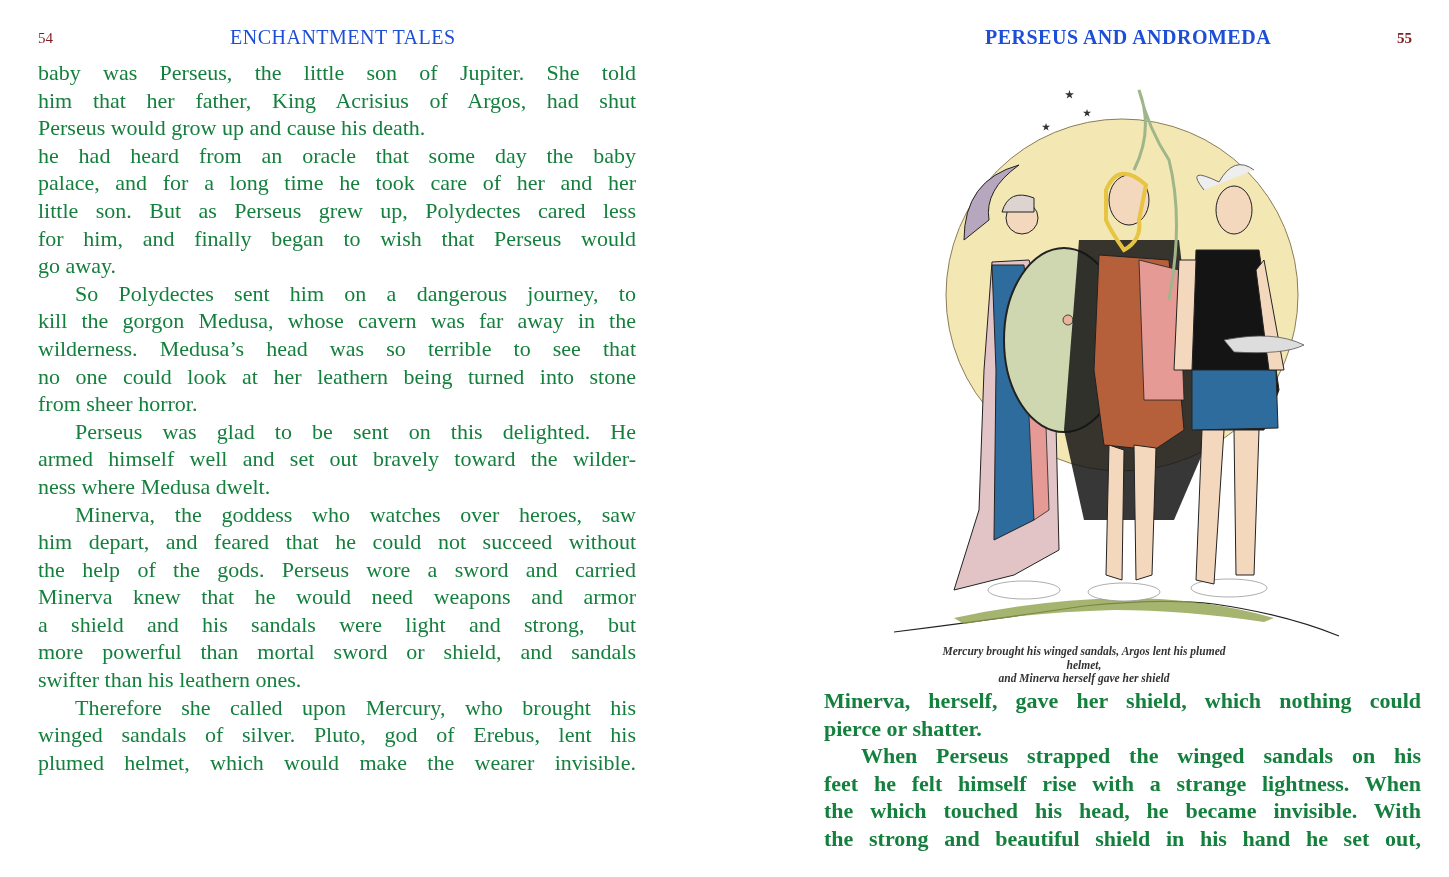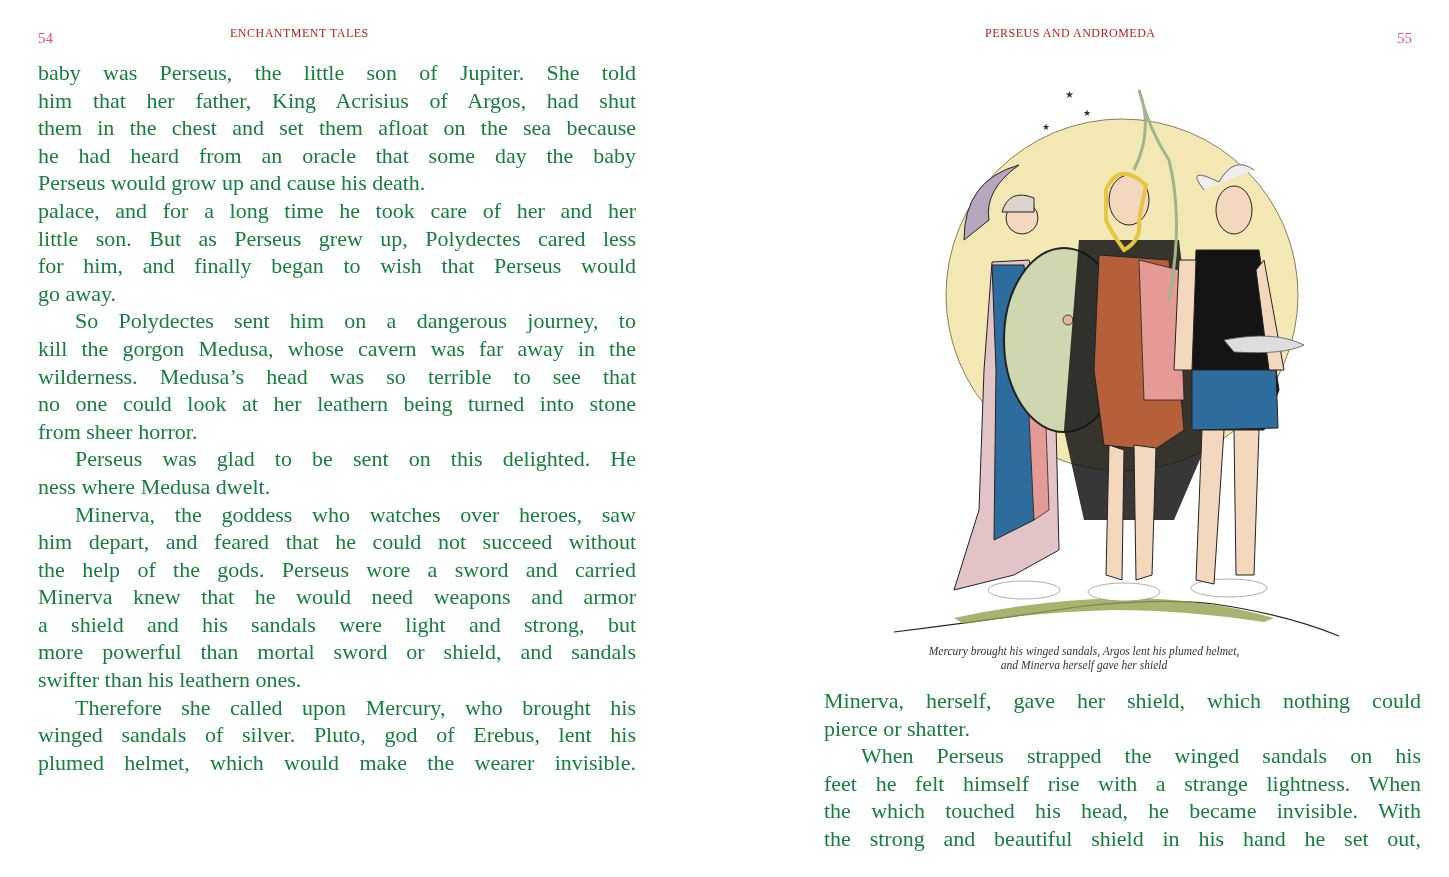--- a/index.html
+++ b/index.html
@@ -1,52 +1,52 @@
 <!DOCTYPE html>
 <html><head>
 <meta charset="utf-8">
 <style>
   html, body { margin:0; padding:0; }
   body { width:1449px; height:877px; background:#ffffff; position:relative; overflow:hidden;
          font-family:"Liberation Serif", "DejaVu Serif", serif; color:#1a1a1a; }
   .page { position:absolute; top:0; height:877px; }
   .left { left:0; width:724px; }
-  .right { left:724px; width:725px; }
-  .running-head { position:absolute; top:26px; font-size:12px; letter-spacing:0.5px; color:#b91c1c; }
-  .pagenum { position:absolute; top:30px; font-size:15px; color:#ec4899; }
+  .right { left:724px; width:725px;font-weight:bold; }
+  .running-head { position:absolute; top:26px; font-size:20px; letter-spacing:0.5px; color:#1d4ed8; }
+  .pagenum { position:absolute; top:30px; font-size:15px; color:#7f1d1d; }
   .body-text { position:absolute; font-size:22px; line-height:27.6px; color:#15803d; }
   .line { display:block; white-space:nowrap; text-align:justify; text-align-last:justify; height:27.6px; }
   .line.last { text-align-last:left; }
   .line.indent { padding-left:37px; }
   .caption { position:absolute; top:645px; left:200px; width:320px; text-align:center;
              font-style:italic; font-size:11.5px; line-height:13.5px; color:#333; }
   .illus { position:absolute; left:160px; top:70px; width:470px; height:575px; }
 </style>
 </head>
 <body>
 
 <div class="page left">
   <div class="pagenum" style="left:38px;">54</div>
   <div class="running-head" style="left:230px;">ENCHANTMENT TALES</div>
   <div class="body-text" id="left-body" style="left:38px; top:59px; width:598px;">
       <span class="line">baby was Perseus, the little son of Jupiter.  She told</span>
       <span class="line">him that her father, King Acrisius of Argos, had shut</span>
-      <span class="line">them in the chest and set them afloat on the sea because</span>
+      <span class="line last">Perseus would grow up and cause his death.</span>
       <span class="line">he had heard from an oracle that some day the baby</span>
-      <span class="line last">Perseus would grow up and cause his death.</span>
       <span class="line">palace, and for a long time he took care of her and her</span>
       <span class="line">little son.  But as Perseus grew up, Polydectes cared less</span>
       <span class="line">for him, and finally began to wish that Perseus would</span>
       <span class="line last">go away.</span>
       <span class="line indent">So Polydectes sent him on a dangerous journey, to</span>
       <span class="line">kill the gorgon Medusa, whose cavern was far away in the</span>
       <span class="line">wilderness.  Medusa’s head was so terrible to see that</span>
       <span class="line">no one could look at her leathern being turned into stone</span>
       <span class="line last">from sheer horror.</span>
       <span class="line indent">Perseus was glad to be sent on this delighted.  He</span>
+      <span class="line">armed himself well and set out bravely toward the wilder-</span>
       <span class="line last">ness where Medusa dwelt.</span>
       <span class="line indent">Minerva, the goddess who watches over heroes, saw</span>
       <span class="line">him depart, and feared that he could not succeed without</span>
       <span class="line">the help of the gods.  Perseus wore a sword and carried</span>
       <span class="line">Minerva knew that he would need weapons and armor</span>
       <span class="line">a shield and his sandals were light and strong, but</span>
       <span class="line">more powerful than mortal sword or shield, and sandals</span>
       <span class="line last">swifter than his leathern ones.</span>
       <span class="line indent">Therefore she called upon Mercury, who brought his</span>
       <span class="line">winged sandals of silver.  Pluto, god of Erebus, lent his</span>

